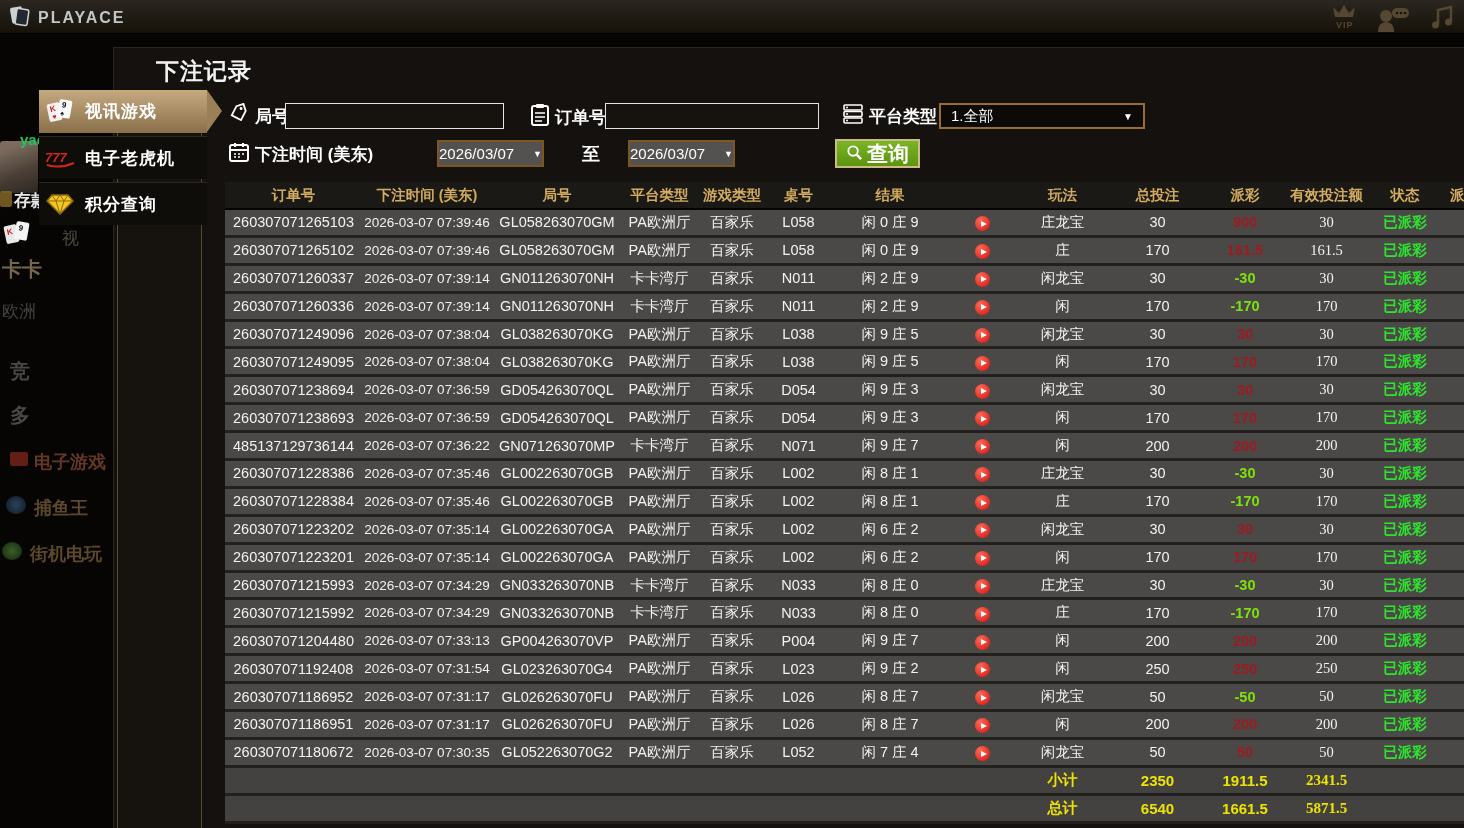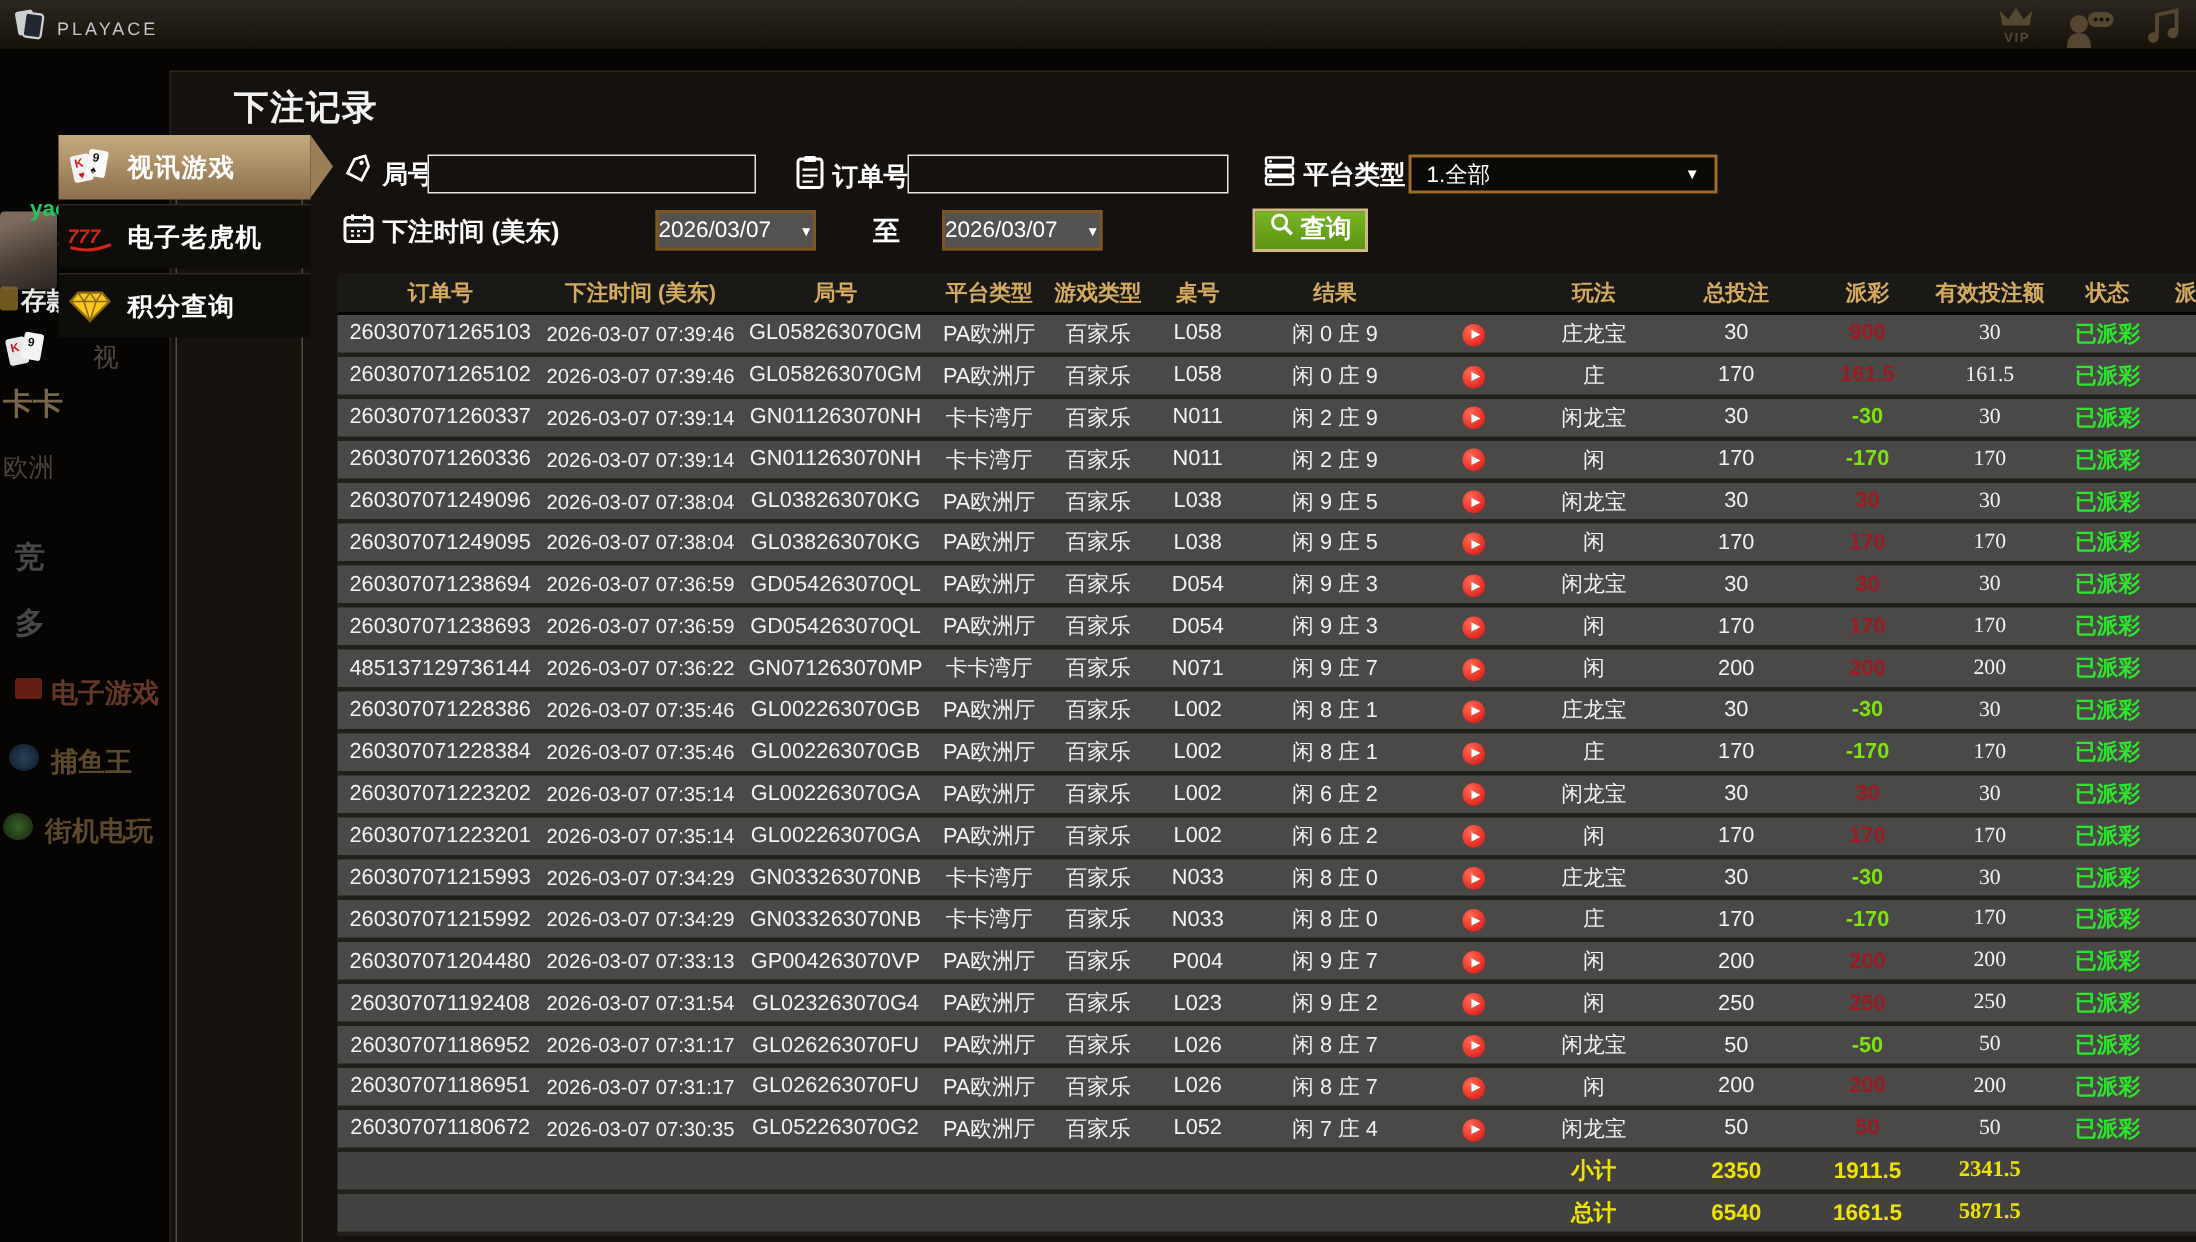--- a/index.html
+++ b/index.html
@@ -4,21 +4,21 @@
 <style>
   html,body{margin:0;padding:0;background:#000;}
   *{box-sizing:border-box;}
   .stage{position:relative;width:1464px;height:828px;background:#060504;overflow:hidden;
          font-family:"Liberation Sans","DejaVu Sans",sans-serif;}
 
   
   .topbar{position:absolute;left:0;top:0;width:1464px;height:34px;z-index:6;
           background:linear-gradient(#2b2620,#161209);border-bottom:1px solid #000;}
   .logo{position:absolute;left:8px;top:4px;display:flex;align-items:center;gap:6px;}
-  .logo-text{color:#c2c6c9;font-weight:normal;font-size:12px;letter-spacing:2px;}
+  .logo-text{color:#c2c6c9;font-weight:bold;font-size:16px;letter-spacing:2px;}
   .tb-icon{position:absolute;top:3px;}
   .tb-vip{left:1326px;}
   .tb-chat{left:1376px;top:6px;}
   .tb-music{left:1430px;top:4px;}
 
   
   .lobby{position:absolute;left:0;top:34px;width:1464px;height:794px;z-index:1;}
   .bgitem{position:absolute;white-space:nowrap;}
   .bg-0{left:2px;top:97px;font-size:15px;font-weight:bold;color:#22c55e;margin-left:18px;}
   .bg-1{left:2px;top:116px;font-size:16px;font-weight:bold;color:#cdbc2e;margin-left:36px;}
@@ -72,23 +72,23 @@
   .platform-select{position:absolute;left:714px;top:13px;width:206px;height:26px;background:#0b0a07;
        border:2px solid #9a6d2c;color:#fff;font-size:15px;display:flex;align-items:center;
        padding-left:10px;cursor:pointer;}
   .sel-arrow{position:absolute;right:10px;font-size:10px;color:#fff;}
   .date-select{position:absolute;width:107px;height:27px;background:#545250;border:2px solid #7d5620;
        color:#fff;font-size:15px;display:flex;align-items:center;justify-content:space-between;gap:3px;cursor:pointer;}
   .d-from{left:212px;top:50px;}
   .d-to{left:403px;top:50px;}
   .date-arrow{font-size:9px;}
   .to-label{position:absolute;left:357px;top:52px;color:#fff;font-size:18px;font-weight:bold;}
-  .search-btn{position:absolute;left:610px;top:49px;height:29px;display:flex;gap:4px;
+  .search-btn{position:absolute;left:610px;top:49px;height:29px;display:flex;align-items:center;gap:4px;
        background:linear-gradient(#7ab524,#5c9410);border:2px solid #cdbb83;color:#fff;
-       font-size:17px;font-weight:bold;padding:0 9px;cursor:pointer;}
+       font-size:21px;font-weight:bold;padding:0 9px;cursor:pointer;}
 
   
   .table{position:absolute;left:0;top:92px;width:1239px;}
   .thead{display:flex;height:28px;background:#1a1916;align-items:center;border-bottom:2px solid #050403;}
   .th{color:#d2ab5f;font-weight:bold;font-size:14.5px;text-align:center;flex-shrink:0;}
   .tr{display:flex;height:27.9px;background:#4b4947;align-items:center;border-bottom:3px solid #21201d;}
   .td{color:#f2f2f2;font-size:14.5px;font-weight:500;text-align:center;flex-shrink:0;}
   .c-order{width:137px;}.c-time{width:130px;font-size:13.5px;}.c-round{width:130px;}
   .c-plat{width:75px;}.c-game{width:70px;}.c-table{width:63px;}
   .c-result{width:120px;}.c-play{width:65px;}.c-method{width:95px;}

